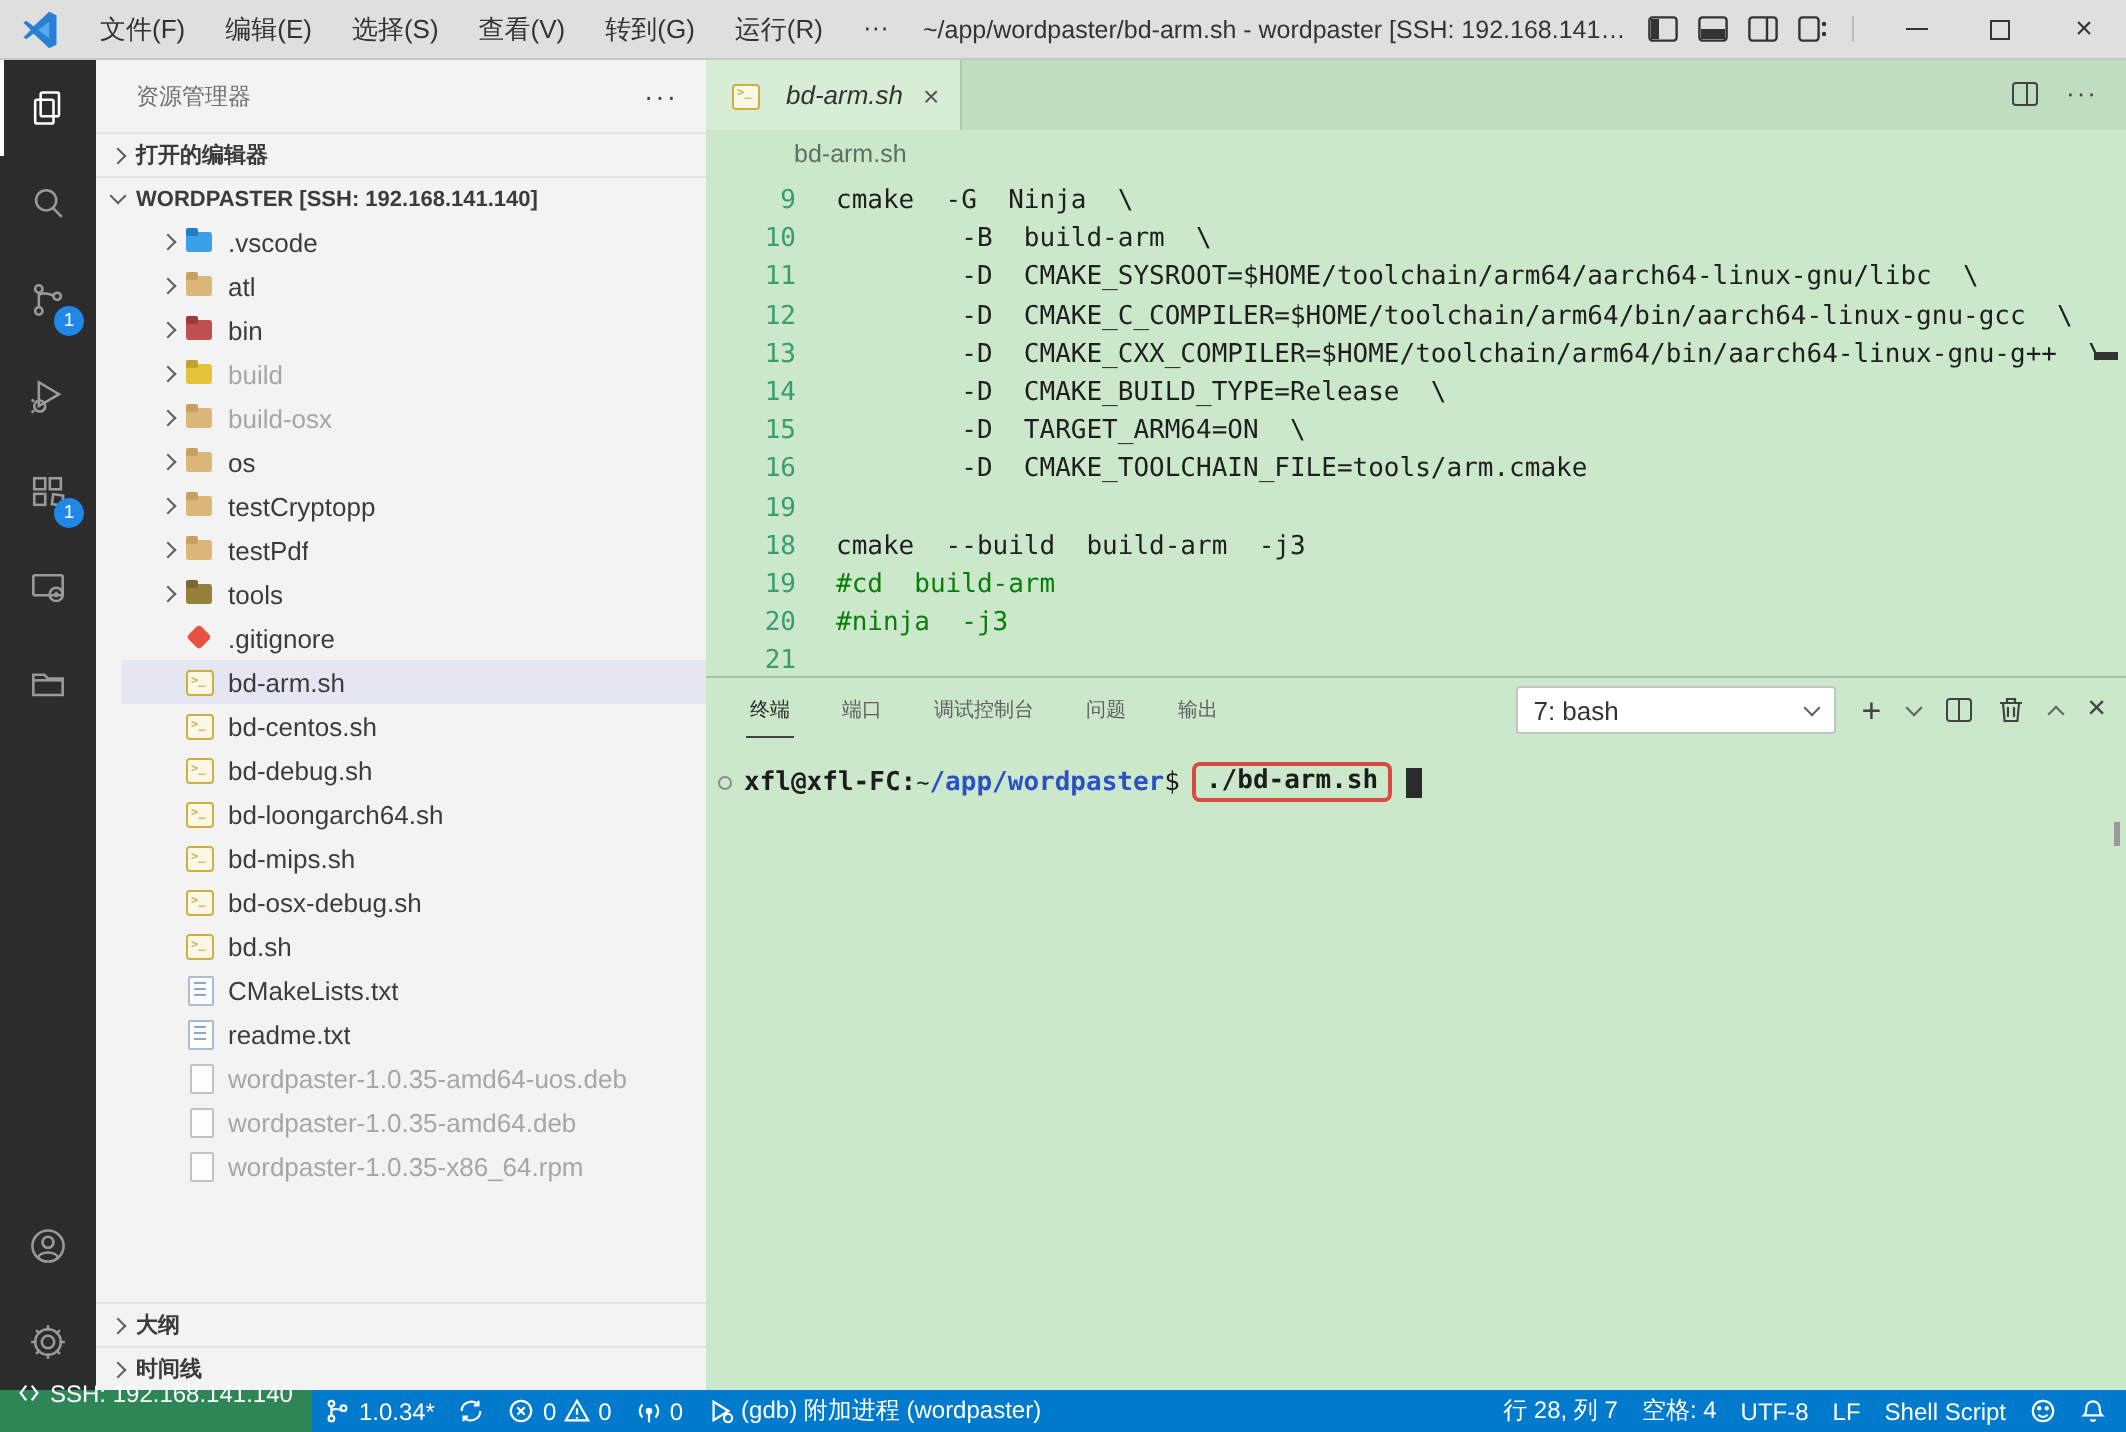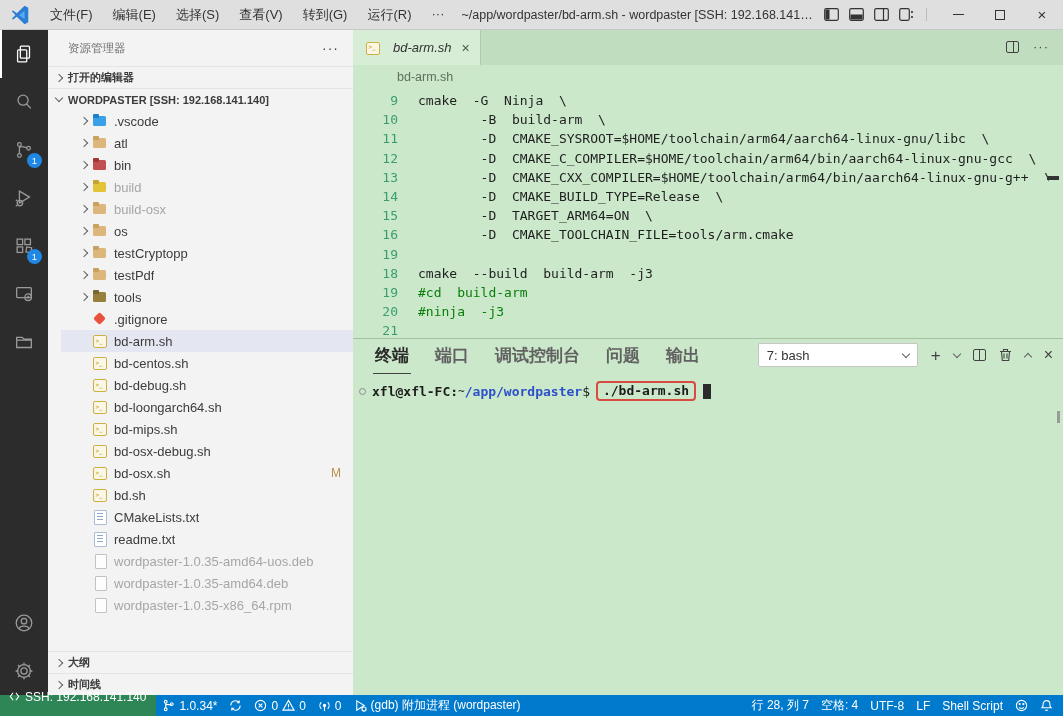--- a/index.html
+++ b/index.html
@@ -84,21 +84,21 @@
   .cl { display:flex; height:19.2px; line-height:19.2px; white-space:pre; font-family:"DejaVu Sans Mono","Liberation Mono",monospace; font-size:13px; color:#1f1f1f; }
   .ln { width:45px; text-align:right; color:#3a9c6f; flex:none; padding-right:0; }
   .ct { margin-left:20px; }
   .cl.comment .ct { color:#0a7d0a; }
   .overview-mark { position:absolute; right:4px; top:146px; width:12px; height:4px; background:#333; }
 
   
   .panel { position:absolute; left:0; right:0; bottom:0; height:357px; border-top:1px solid #a3c3a3; background:#cbe8cb; }
   .panel-head { height:32px; display:flex; align-items:center; padding:0 10px 0 20px; }
   .ptabs { display:flex; gap:22px; }
-  .ptab { font-size:17px; color:#616161; padding:7px 2px 6px; border-bottom:1px solid transparent; text-transform:uppercase;font-weight:bold; }
+  .ptab { font-size:10px; color:#616161; padding:7px 2px 6px; border-bottom:1px solid transparent; text-transform:uppercase; }
   .ptab.active { color:#2b2b2b; border-bottom-color:#424242; }
   .panel-right { margin-left:auto; display:flex; align-items:center; gap:13px; color:#424242; }
   .term-select { width:160px; height:24px; background:#fff; border:1px solid #c5c5c5; border-radius:2px; display:flex; align-items:center; padding:0 8px; font-size:13px; color:#333; }
   .term-select .chv { margin-left:auto; }
   .plus-glyph { font-size:17px; font-weight:400; line-height:1; }
   .trash-glyph svg, .icon-inline svg { display:block; }
   .panel-close { font-size:16px; }
 
   .term-body { position:relative; padding:10px 0 0 6px; font-family:"DejaVu Sans Mono","Liberation Mono",monospace; font-size:13px; }
   .term-line { display:flex; align-items:center; }
@@ -356,26 +356,20 @@
 
       </div>
 
       <div class="row file" data-icon="shell">
         <span class="twisty chv right"></span>
         <span class="ticon"></span>
         <span class="tlabel">bd-osx-debug.sh</span>
 
       </div>
 
-      <div class="row file" data-icon="shell">
-        <span class="twisty chv right"></span>
-        <span class="ticon"></span>
-        <span class="tlabel">bd-osx.sh</span>
-        <span class="tbadge">M</span>
-      </div>
 
       <div class="row file" data-icon="shell">
         <span class="twisty chv right"></span>
         <span class="ticon"></span>
         <span class="tlabel">bd.sh</span>
 
       </div>
 
       <div class="row file" data-icon="txt">
         <span class="twisty chv right"></span>

